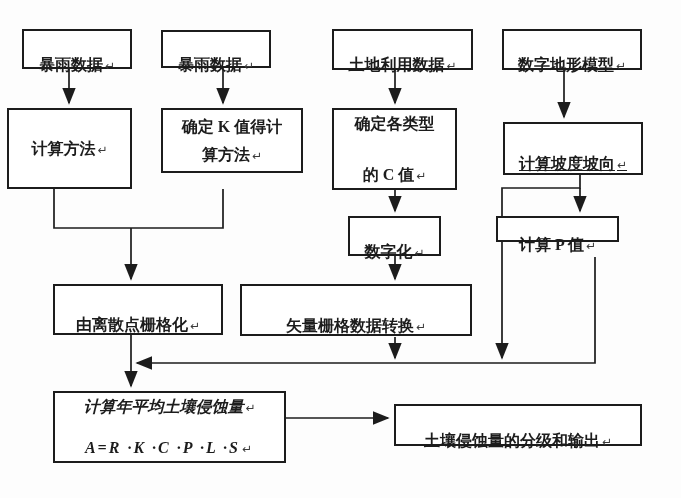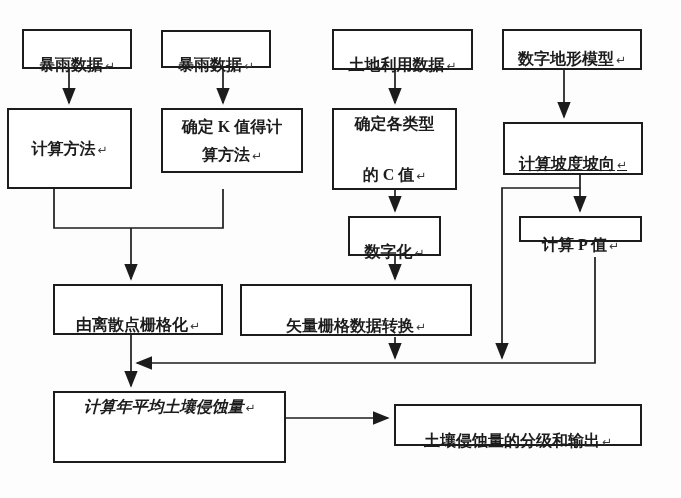--- a/index.html
+++ b/index.html
@@ -62,21 +62,21 @@
   </div>
 
   <div class="node" style="left:161px;top:30px;width:110px;height:38px;">
     <span class="ln"><span>暴雨数据</span><span class="ret">↵</span></span>
   </div>
 
   <div class="node" style="left:332px;top:29px;width:141px;height:41px;">
     <span class="ln"><span>土地利用数据</span><span class="ret">↵</span></span>
   </div>
 
-  <div class="node" style="left:502px;top:29px;width:140px;height:41px;justify-content:flex-end;">
+  <div class="node" style="left:502px;top:29px;width:140px;height:41px;">
     <span class="ln"><span>数字地形模型</span><span class="ret">↵</span></span>
   </div>
 
   <div class="node two" style="left:7px;top:108px;width:125px;height:81px;">
     <span class="ln"><span>计算方法</span><span class="ret">↵</span></span>
   </div>
 
   <div class="node two" style="left:161px;top:108px;width:142px;height:65px;">
     <span class="ln">确定 K 值得计</span>
     <span class="ln"><span>算方法</span><span class="ret">↵</span></span>
@@ -88,33 +88,34 @@
   </div>
 
   <div class="node" style="left:503px;top:122px;width:140px;height:53px;text-decoration:underline;">
     <span class="ln"><span>计算坡度坡向</span><span class="ret">↵</span></span>
   </div>
 
   <div class="node" style="left:348px;top:216px;width:93px;height:40px;">
     <span class="ln"><span>数字化</span><span class="ret">↵</span></span>
   </div>
 
-  <div class="node" style="left:519px;top:216px;width:123px;height:26px;">
+  <div class="node" style="left:496px;top:216px;width:123px;height:26px;">
     <span class="ln"><span>计算 P 值</span><span class="ret">↵</span></span>
   </div>
 
   <div class="node" style="left:53px;top:284px;width:170px;height:51px;">
     <span class="ln"><span>由离散点栅格化</span><span class="ret">↵</span></span>
   </div>
 
   <div class="node" style="left:240px;top:284px;width:232px;height:52px;">
     <span class="ln"><span>矢量栅格数据转换</span><span class="ret">↵</span></span>
   </div>
 
   <div class="node two" style="left:53px;top:391px;width:233px;height:72px;justify-content:space-between;">
     <span class="ln itl"><span>计算年平均土壤侵蚀量</span><span class="ret">↵</span></span>
+    <span class="ln itl formula"><span>A=R ·K ·C ·P ·L ·S</span><span class="ret">↵</span></span>
   </div>
 
   <div class="node" style="left:394px;top:404px;width:248px;height:42px;">
     <span class="ln"><span>土壤侵蚀量的分级和输出</span><span class="ret">↵</span></span>
   </div>
 
 </div>
 
 </body></html>

